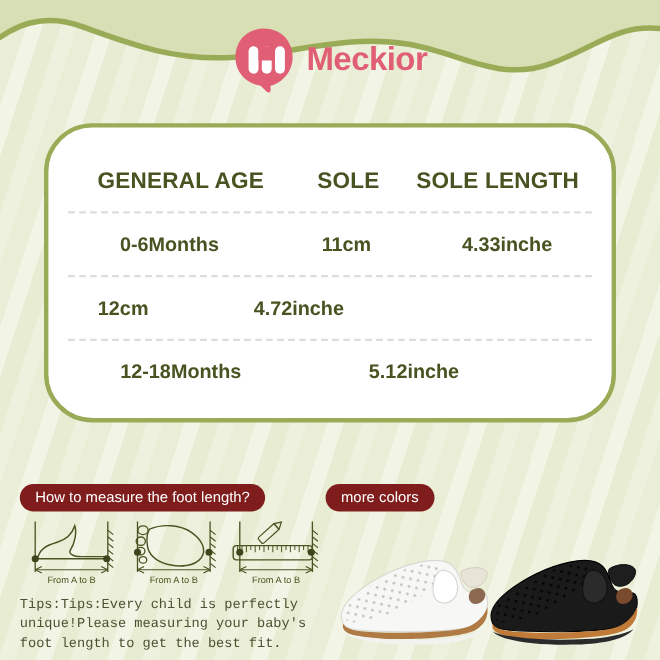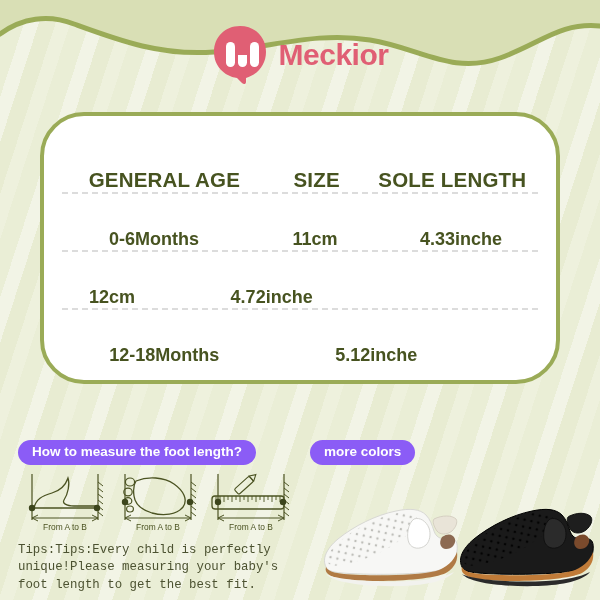--- a/index.html
+++ b/index.html
@@ -64,21 +64,21 @@
     background: #ffffff;
     border: 4px solid #9aab57;
     border-radius: 44px;
     z-index: 4;
     padding: 22px 18px 14px 18px;
     display: flex;
     flex-direction: column;
   }
   .trow {
     display: flex;
-    align-items: flex-end;
+    align-items: center;
     flex: 1;
   }
   .trow.header-row { flex: 0 0 54px; }
   .trow + .trow { border-top: 2px dashed #dcdcdc; gap: 24px; }
 
   .cell {
     color: #475320;
     font-weight: bold;
     text-align: center;
     white-space: nowrap;
@@ -92,23 +92,23 @@
 
   
   #measure-guide {
     position: absolute;
     left: 18px; top: 440px;
     width: 290px; height: 150px;
     z-index: 5;
   }
   .pill-badge {
     display: inline-block;
-    background: #8b5cf6;
+    background: #7f1d1d;
     color: #ffffff;
-    font-weight: bold;
+    font-weight: normal;
     border-radius: 14px;
     padding: 5px 14px 6px 14px;
     font-size: 13.5px;
     line-height: 1;
     white-space: nowrap;
   }
   #measure-panels {
     margin-top: 7px;
     width: 283px; height: 62px;
     display: block;
@@ -119,21 +119,21 @@
     font-size: 12.4px;
     line-height: 1.42;
     color: #4c5231;
     font-weight: normal;
     font-family: Liberation Mono, monospace;
   }
 
   
   #more-colors {
     position: absolute;
-    left: 310px; top: 440px;
+    left: 296px; top: 440px;
     width: 285px; height: 155px;
     z-index: 5;
   }
   #shoes-art {
     margin-top: 6px;
     width: 285px;
     height: 120px;
     display: block;
   }
 </style>
@@ -158,21 +158,21 @@
     <rect x="38" y="17" width="9" height="25" rx="4.5" fill="#ffffff"></rect>
     <path d="M23,17 L38,17 L38,30 L23,30 Z" fill="#e05f74"></path>
   </svg>
   <span id="brand-name">Meckior</span>
 </div>
 
 <div id="size-table-card">
 
   <div class="trow header-row">
     <div class="cell col-age">GENERAL AGE</div>
-    <div class="cell col-size">SIZE</div>
+    <div class="cell col-size">SOLE</div>
     <div class="cell col-sole">SOLE LENGTH</div>
   </div>
 
   <div class="trow data-row">
     <div class="cell col-age">0-6Months</div>
     <div class="cell col-size">11cm</div>
     <div class="cell col-sole">4.33inche</div>
   </div>
 
   <div class="trow data-row">

